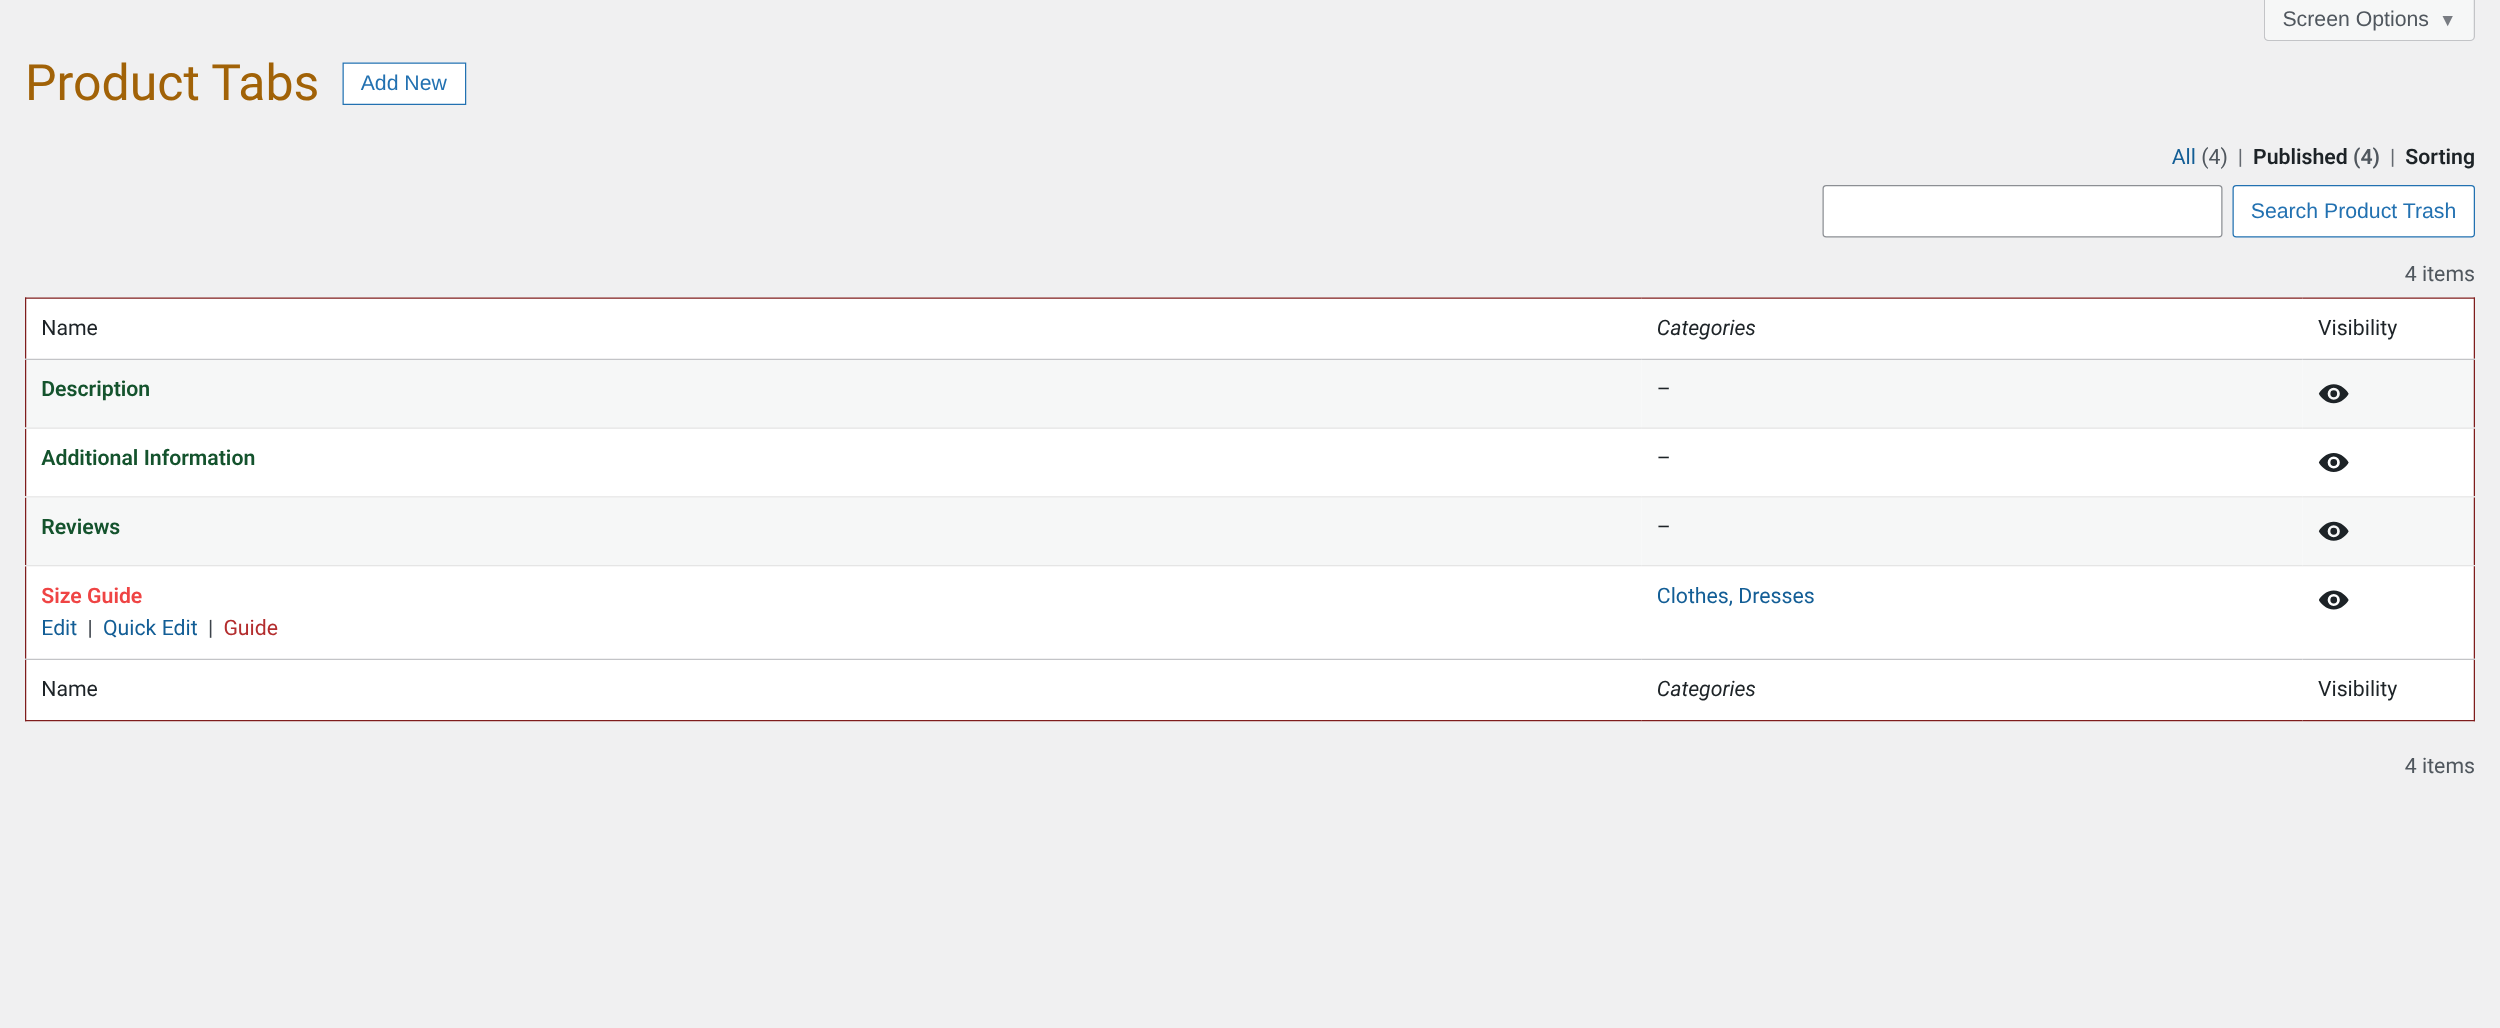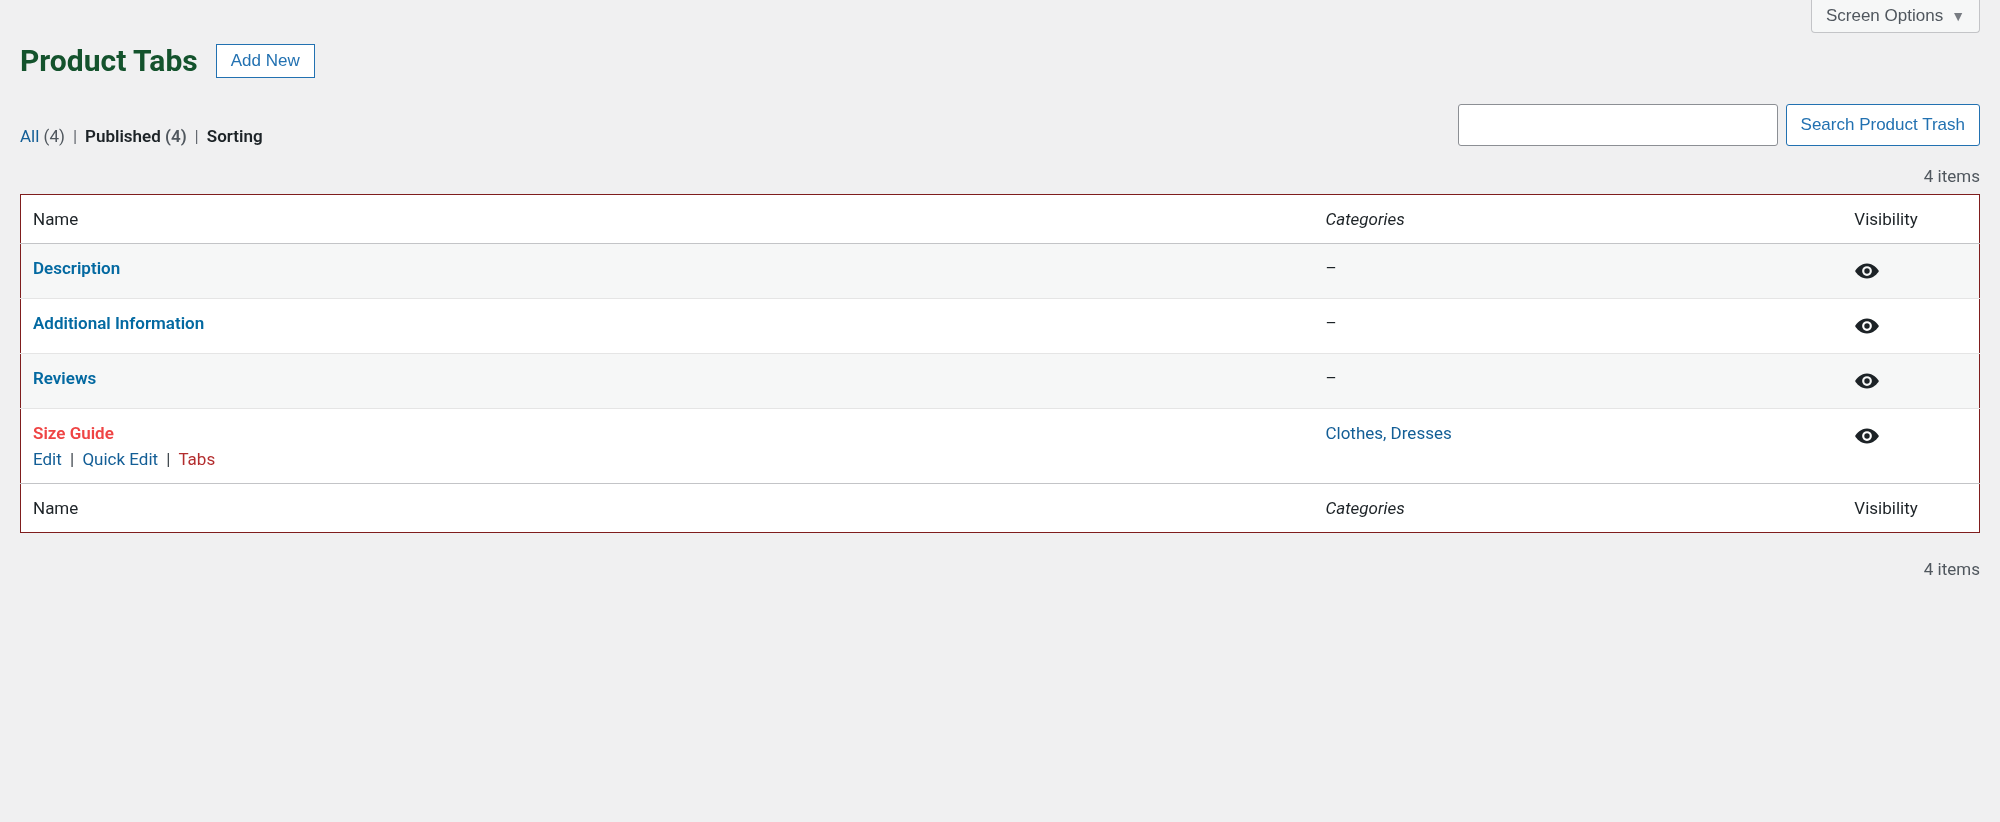--- a/index.html
+++ b/index.html
@@ -38,41 +38,43 @@
   }
 
   
   .page-head {
     display: flex;
     align-items: center;
     gap: 18px;
     margin-top: 10px;
   }
   .page-title {
-    font-size: 30px;
-    font-weight: 700;
-    color: #14532d;
+    font-size: 40px;
+    font-weight: 400;
+    color: #a16207;
   }
   .add-new-btn {
     border: 1px solid #2271b1;
     color: #2271b1;
     background: #fff;
     padding: 6px 14px;
     border-radius: 0;
     font-size: 17px;
     cursor: pointer;
   }
 
   
   .filters-row {
     display: flex;
     justify-content: space-between;
     align-items: flex-end;
     margin-top: 26px;
     flex-wrap: wrap;
+    gap: 12px;
+    flex-direction: column;
   }
   .subsubsub {
     display: flex;
     align-items: center;
     font-size: 17px;
   }
   .subsubsub .sep {
     color: #646970;
     margin: 0 8px;
   }
@@ -147,21 +149,21 @@
   table.wp-list tbody tr { border-top: 1px solid #e5e5e5; }
   table.wp-list tbody tr:first-child { border-top: none; }
   table.wp-list tbody tr.alt { background: #f6f7f7; }
 
   .col-name { width: 66%; padding-left: 20px; }
   .col-cat  { width: 27%; font-style: italic; }
   .col-vis  { width: 7%; }
 
   td.name-cell .row-title {
     font-weight: 600;
-    color: #0369a1;
+    color: #14532d;
   }
   td.name-cell .row-title.link {
     color: #ef4444;
     cursor: pointer;
   }
   td.cat-cell .link { color: #135e96; cursor: pointer; }
 
   .row-actions {
     margin-top: 6px;
     font-size: 17px;
@@ -280,21 +282,21 @@
         </td>
       </tr>
       <tr>
         <td class="name-cell col-name">
           <span class="row-title link">Size Guide</span>
           <div class="row-actions">
             <span class="act">Edit</span>
             <span class="pipe">|</span>
             <span class="act">Quick Edit</span>
             <span class="pipe">|</span>
-            <span class="trash">Tabs</span>
+            <span class="trash">Guide</span>
           </div>
         </td>
         <td class="cat-cell">
           <span class="link">Clothes, Dresses</span>
         </td>
         <td class="vis-cell">
           <span class="eye-icon">
             <svg viewBox="0 0 24 24">
                 <path d="M12 5C6.5 5 2.3 9.4 1 12c1.3 2.6 5.5 7 11 7s9.7-4.4 11-7c-1.3-2.6-5.5-7-11-7zm0 11.5A4.5 4.5 0 1 1 12 7.5a4.5 4.5 0 0 1 0 9zm0-7a2.5 2.5 0 1 0 0 5 2.5 2.5 0 0 0 0-5z"></path>
               </svg>

